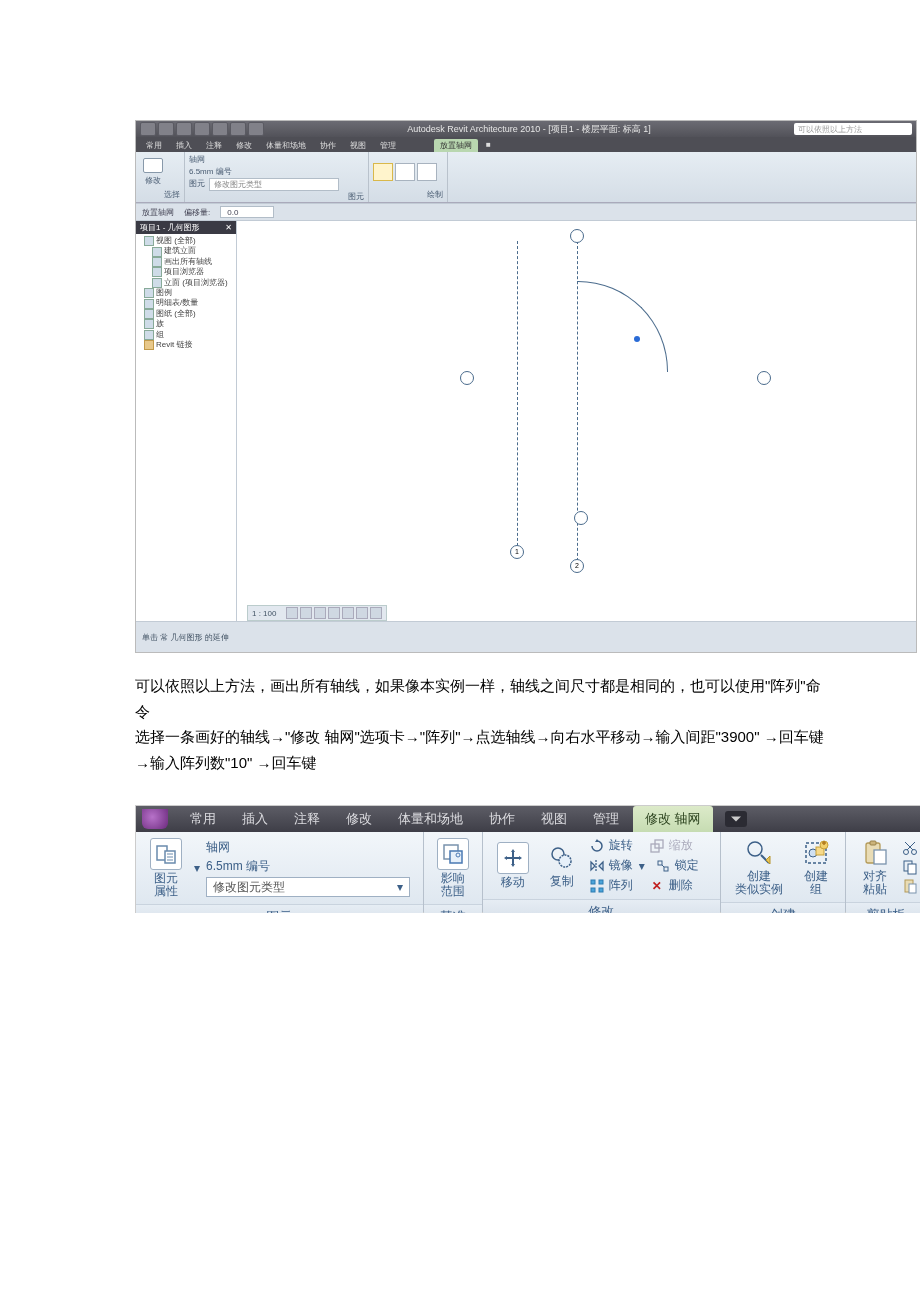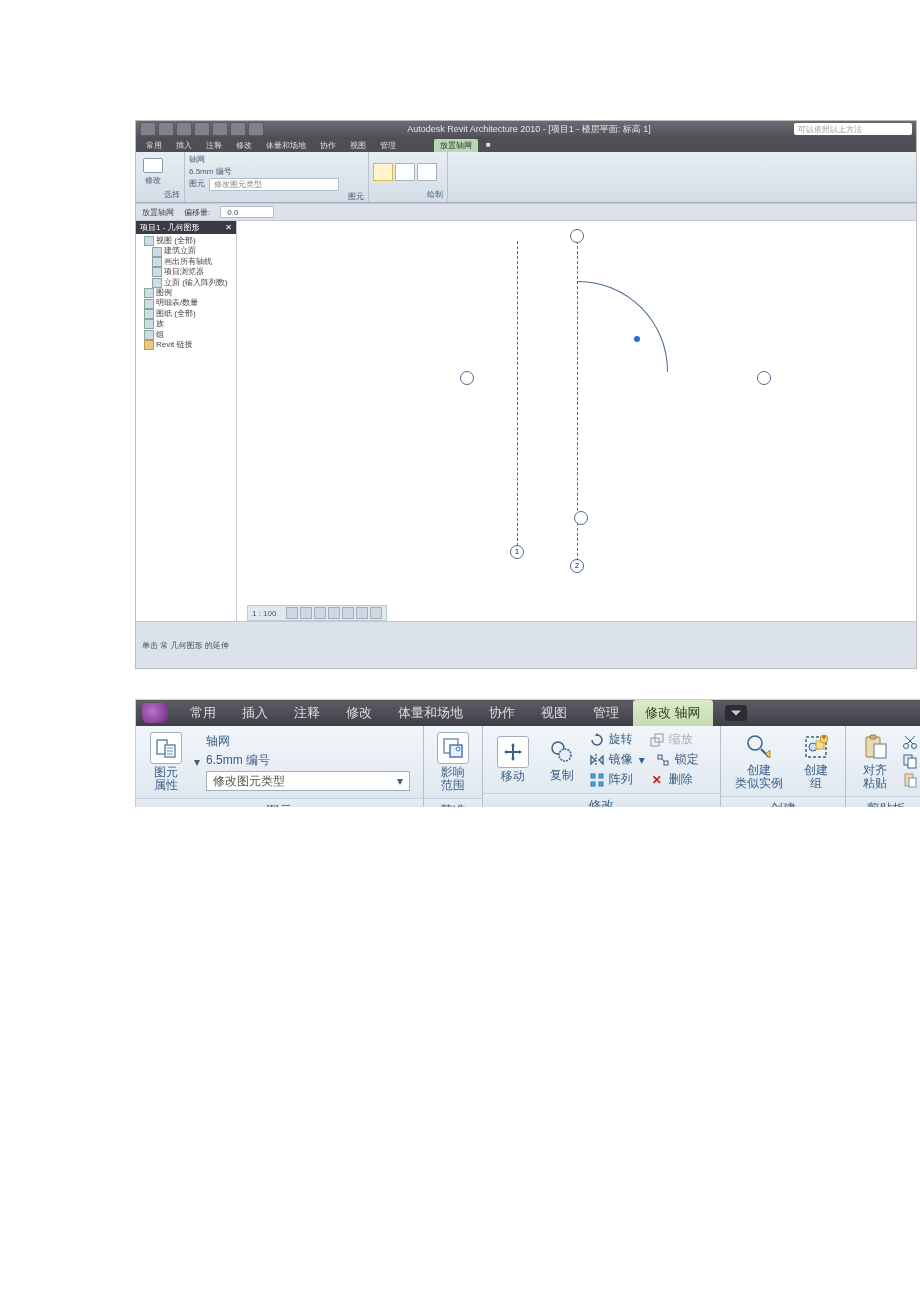--- a/index.html
+++ b/index.html
@@ -254,21 +254,21 @@
   .vc-icons { display: flex; gap: 2px; }
   .vc-ic { width: 10px; height: 10px; background: #cfd8e2; border: 1px solid #aab; }
   .shot-status {
     height: 14px;
     background: #dbe2ea;
     border-top: 1px solid #c2cbd5;
     font-size: 8px;
     color: #456;
     display: flex;
     align-items: center;
-    padding: 16px 6px;
+    padding: 8px 6px;
   }
   
   .bodytext {
     margin: 20px 0 0 85px;
     width: 700px;
     font-size: 15px;
     color: #000;
     line-height: 1.7;
   }
   
@@ -506,21 +506,21 @@
           <div class="tree-item l2">
               <div class="tree-icon"></div>
               <span>画出所有轴线</span>
             </div>
           <div class="tree-item l2">
               <div class="tree-icon"></div>
               <span>项目浏览器</span>
             </div>
           <div class="tree-item l2">
               <div class="tree-icon"></div>
-              <span>立面 (输入阵列数)</span>
+              <span>立面 (项目浏览器)</span>
             </div>
           <div class="tree-item">
               <div class="tree-icon"></div>
               <span>图例</span>
             </div>
           <div class="tree-item">
               <div class="tree-icon"></div>
               <span>明细表/数量</span>
             </div>
           <div class="tree-item">
@@ -571,20 +571,24 @@
           </div>
         </div>
       </div>
     </div>
 
     <div class="shot-status">
       <span>单击 常 几何图形 的延伸</span>
     </div>
   </div>
 
+  <div class="bodytext">
+    <div>可以依照以上方法，画出所有轴线，如果像本实例一样，轴线之间尺寸都是相同的，也可以使用"阵列"命令</div>
+    <div>选择一条画好的轴线→"修改 轴网"选项卡→"阵列"→点选轴线→向右水平移动→输入间距"3900" →回车键→输入阵列数"10" →回车键</div>
+  </div>
 
   <div class="ribbon2">
     <div class="r2-tabbar">
       <div class="r2-app"></div>
       <div class="r2-tab">常用</div>
       <div class="r2-tab">插入</div>
       <div class="r2-tab">注释</div>
       <div class="r2-tab">修改</div>
       <div class="r2-tab">体量和场地</div>
       <div class="r2-tab">协作</div>

